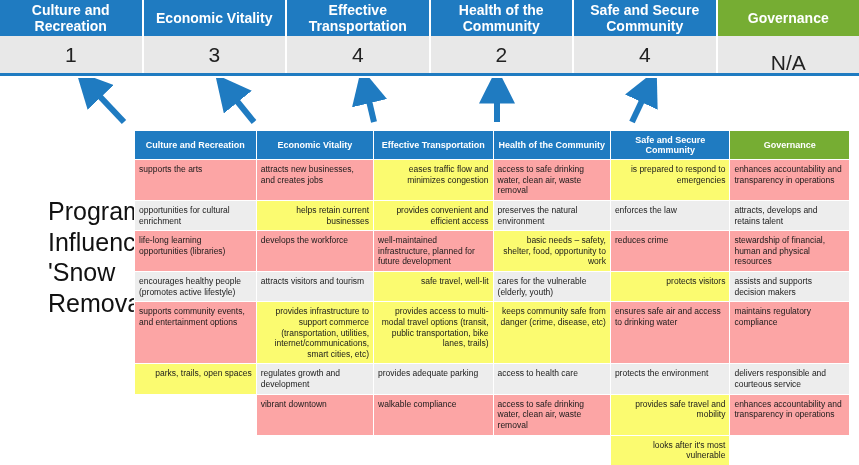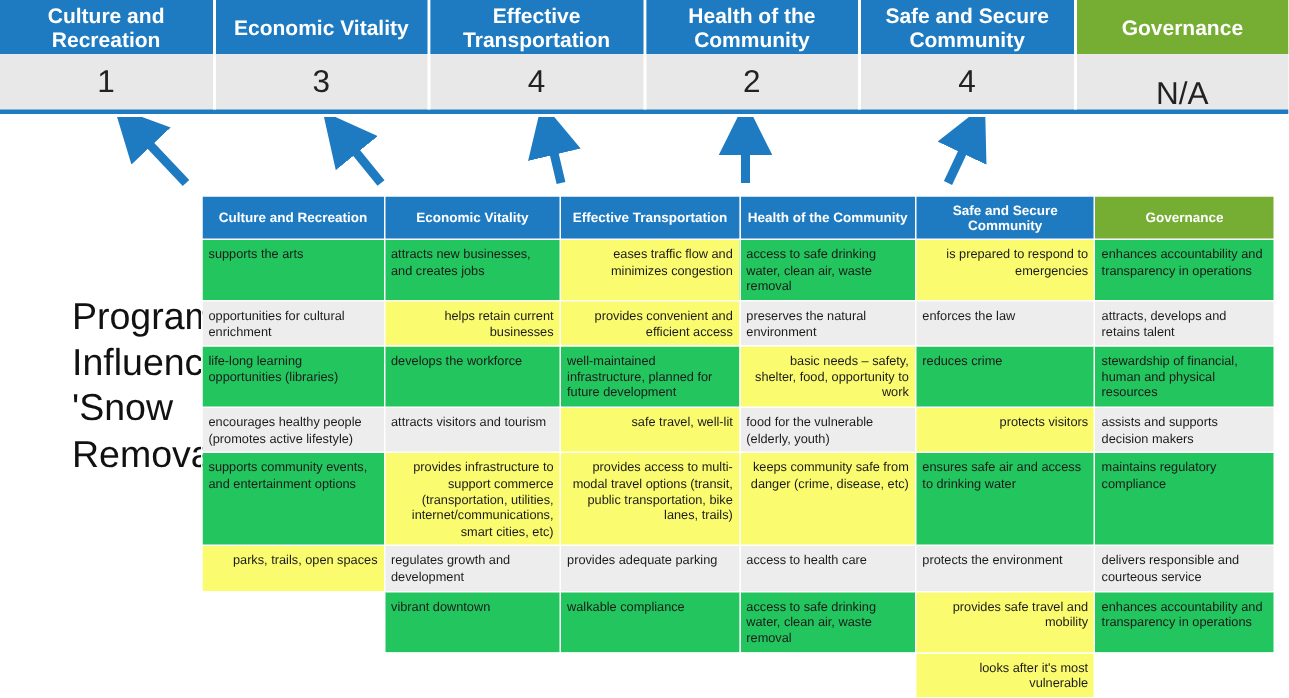--- a/index.html
+++ b/index.html
@@ -112,21 +112,21 @@
     vertical-align: middle;
   }
   #matrix th.gov { background: #76AD33; }
   #matrix td {
     font-size: 8.5px;
     color: #1a1a1a;
     vertical-align: top;
     padding: 4px 4px;
     border: 1px solid #ffffff;
     line-height: 1.25;
-    background: #22c55e;
+    background: #fca5a5;
   }
   #matrix tr.alt td { background: #EDEDED; }
   #matrix td.hl { background: #FBFB70 !important; text-align: right; }
   #matrix td.blank { background: #ffffff !important; border-color: #ffffff; }
   #matrix tr.alt td.blank { background: #ffffff !important; }
   #matrix col.c0 { width: 112px; }
   #matrix col.c1 { width: 108px; }
   #matrix col.c2 { width: 110px; }
   #matrix col.c3 { width: 108px; }
   #matrix col.c4 { width: 110px; }
@@ -214,21 +214,21 @@
         <td>develops the workforce</td>
         <td>well-maintained infrastructure, planned for future development</td>
         <td class="hl">basic needs – safety, shelter, food, opportunity to work</td>
         <td>reduces crime</td>
         <td>stewardship of financial, human and physical resources</td>
       </tr>
       <tr class="alt">
         <td>encourages healthy people (promotes active lifestyle)</td>
         <td>attracts visitors and tourism</td>
         <td class="hl">safe travel, well-lit</td>
-        <td>food for the vulnerable (elderly, youth)</td>
+        <td>cares for the vulnerable (elderly, youth)</td>
         <td class="hl">protects visitors</td>
         <td>assists and supports decision makers</td>
       </tr>
       <tr>
         <td>supports community events, and entertainment options</td>
         <td class="hl">provides infrastructure to support commerce (transportation, utilities, internet/communications, smart cities, etc)</td>
         <td class="hl">provides access to multi-modal travel options (transit, public transportation, bike lanes, trails)</td>
         <td class="hl">keeps community safe from danger (crime, disease, etc)</td>
         <td>ensures safe air and access to drinking water</td>
         <td>maintains regulatory compliance</td>

